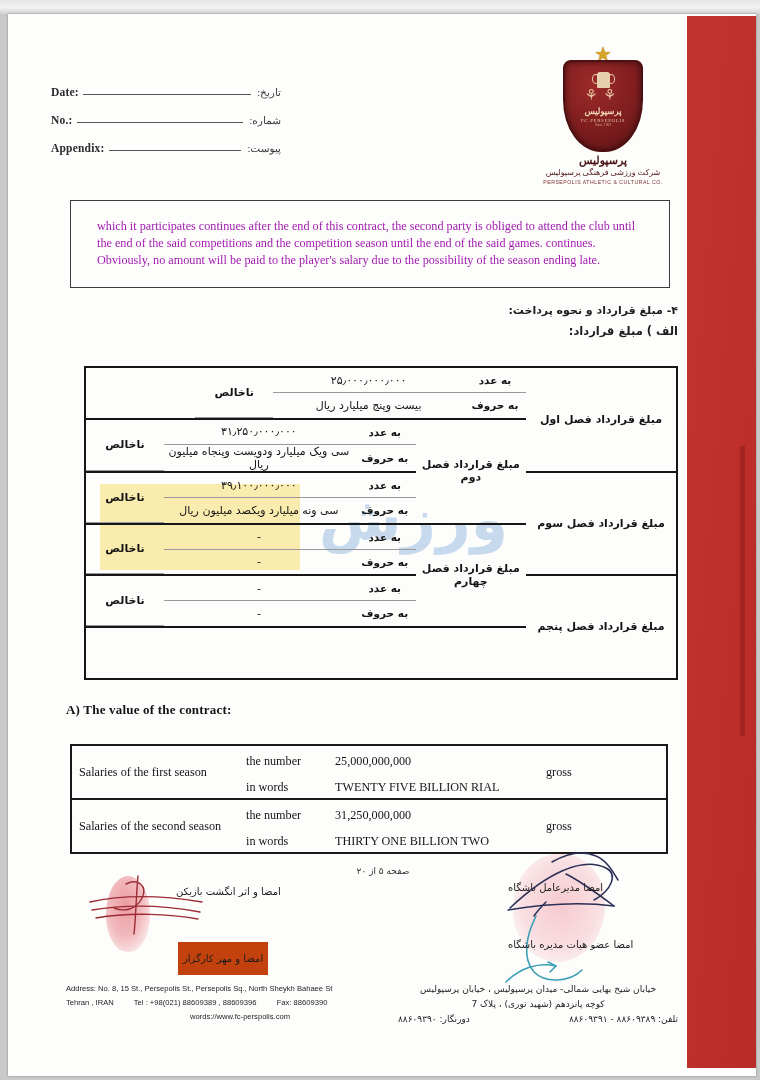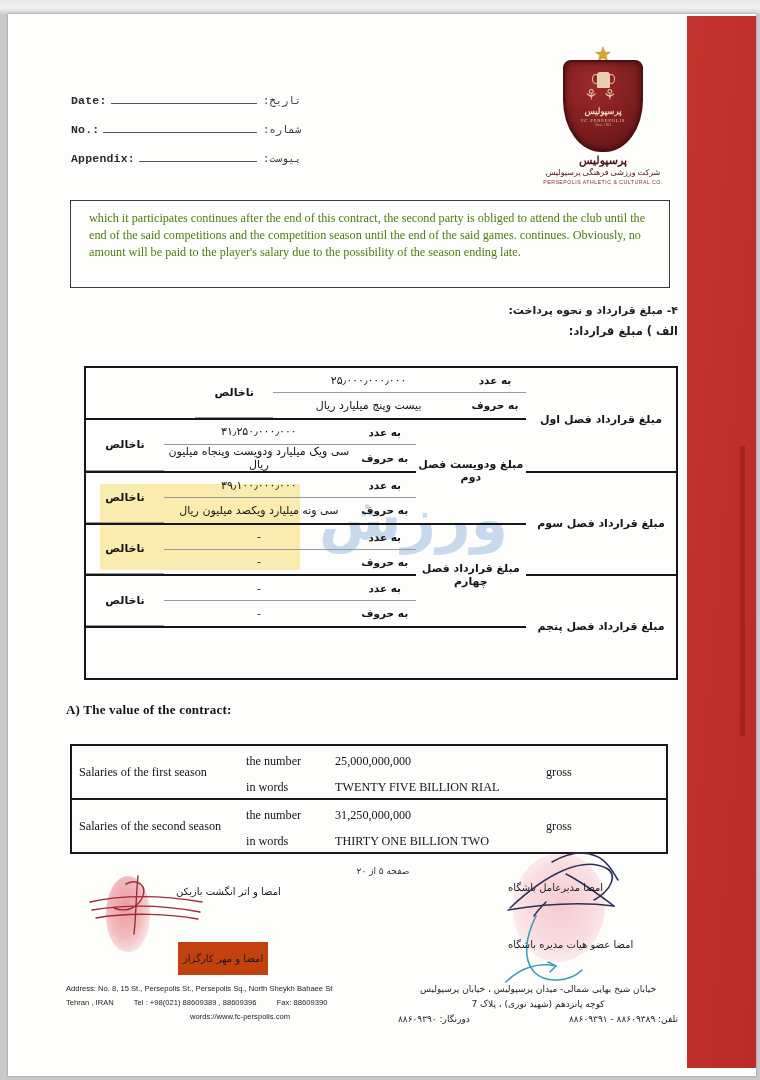--- a/index.html
+++ b/index.html
@@ -44,26 +44,25 @@
   .red-band::after{
     content:"";
     position:absolute; right:12px; top:430px;
     width:5px; height:290px;
     background:rgba(130,22,20,.45);
   }
 
   
   .fields {
     position: absolute;
-    left: 63px; top: 72px;
+    left: 43px; top: 72px;
     width: 230px;
-    font-family: Liberation Mono, monospace;
+    font-family: Liberation Serif, serif;
     font-size: 11.5px;
     color: #2b2b2b;
-    margin-top: 8px;
   }
   .field-row {
     display: flex;
     align-items: flex-end;
     margin-bottom: 16px;
     white-space: nowrap;
   }
   .field-en { font-weight: 600; letter-spacing: .2px; }
   .field-line {
     flex: 1;
@@ -176,24 +175,24 @@
   
   .para-box {
     position: absolute;
     left: 62px; top: 186px;
     width: 600px; height: 88px;
     border: 1px solid #3b3b3b;
     box-sizing: border-box;
     padding: 9px 14px 0 18px;
   }
   .para-box p {
-    margin: 0;
+    margin: 8px;
     font-size: 12.2px;
     line-height: 17px;
-    color: #4d7c0f;
+    color: #a21caf;
     text-align: left;
   }
 
   
   .fa-head {
     position: absolute;
     direction: rtl;
     font-family: "DejaVu Sans", sans-serif;
     font-weight: bold;
     color: #1d1d1d;
@@ -465,21 +464,21 @@
               <tr class="sub-bot">
                 <td class="c-kind">به حروف</td>
                 <td class="c-val">بیست وپنج میلیارد ریال</td>
               </tr>
             </tbody>
               </table>
           </td>
         </tr>
 
         <tr class="fa-row">
-          <td class="c-label" rowspan="2">مبلغ ودویست فصل دوم</td>
+          <td class="c-label" rowspan="2">مبلغ قرارداد فصل دوم</td>
           <td colspan="3" style="padding:0">
             <table style="width:100%;border-collapse:collapse">
               <tbody>
                   <tr class="sub-top">
                 <td class="c-kind">به عدد</td>
                 <td class="c-val num">۳۱٫۲۵۰٫۰۰۰٫۰۰۰</td>
                 <td class="c-gross" rowspan="2">ناخالص</td>
               </tr>
               <tr class="sub-bot">
                 <td class="c-kind">به حروف</td>

